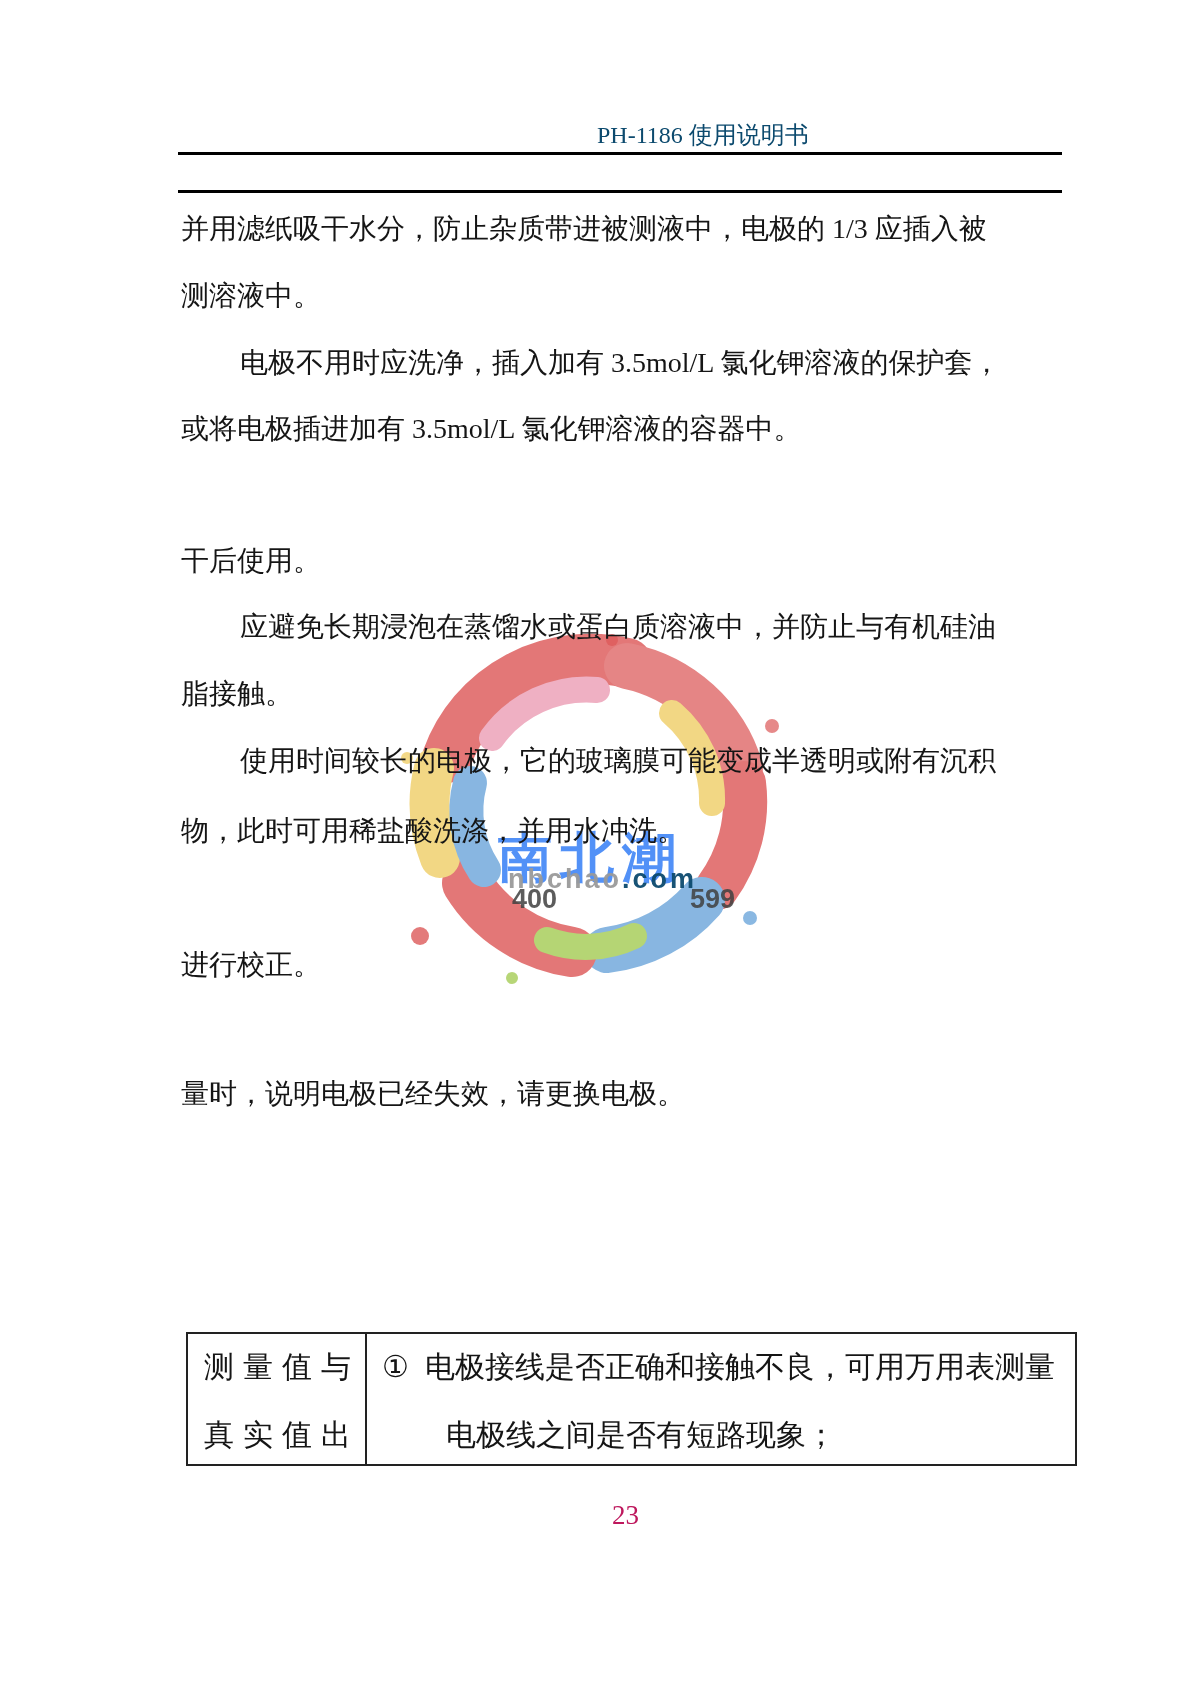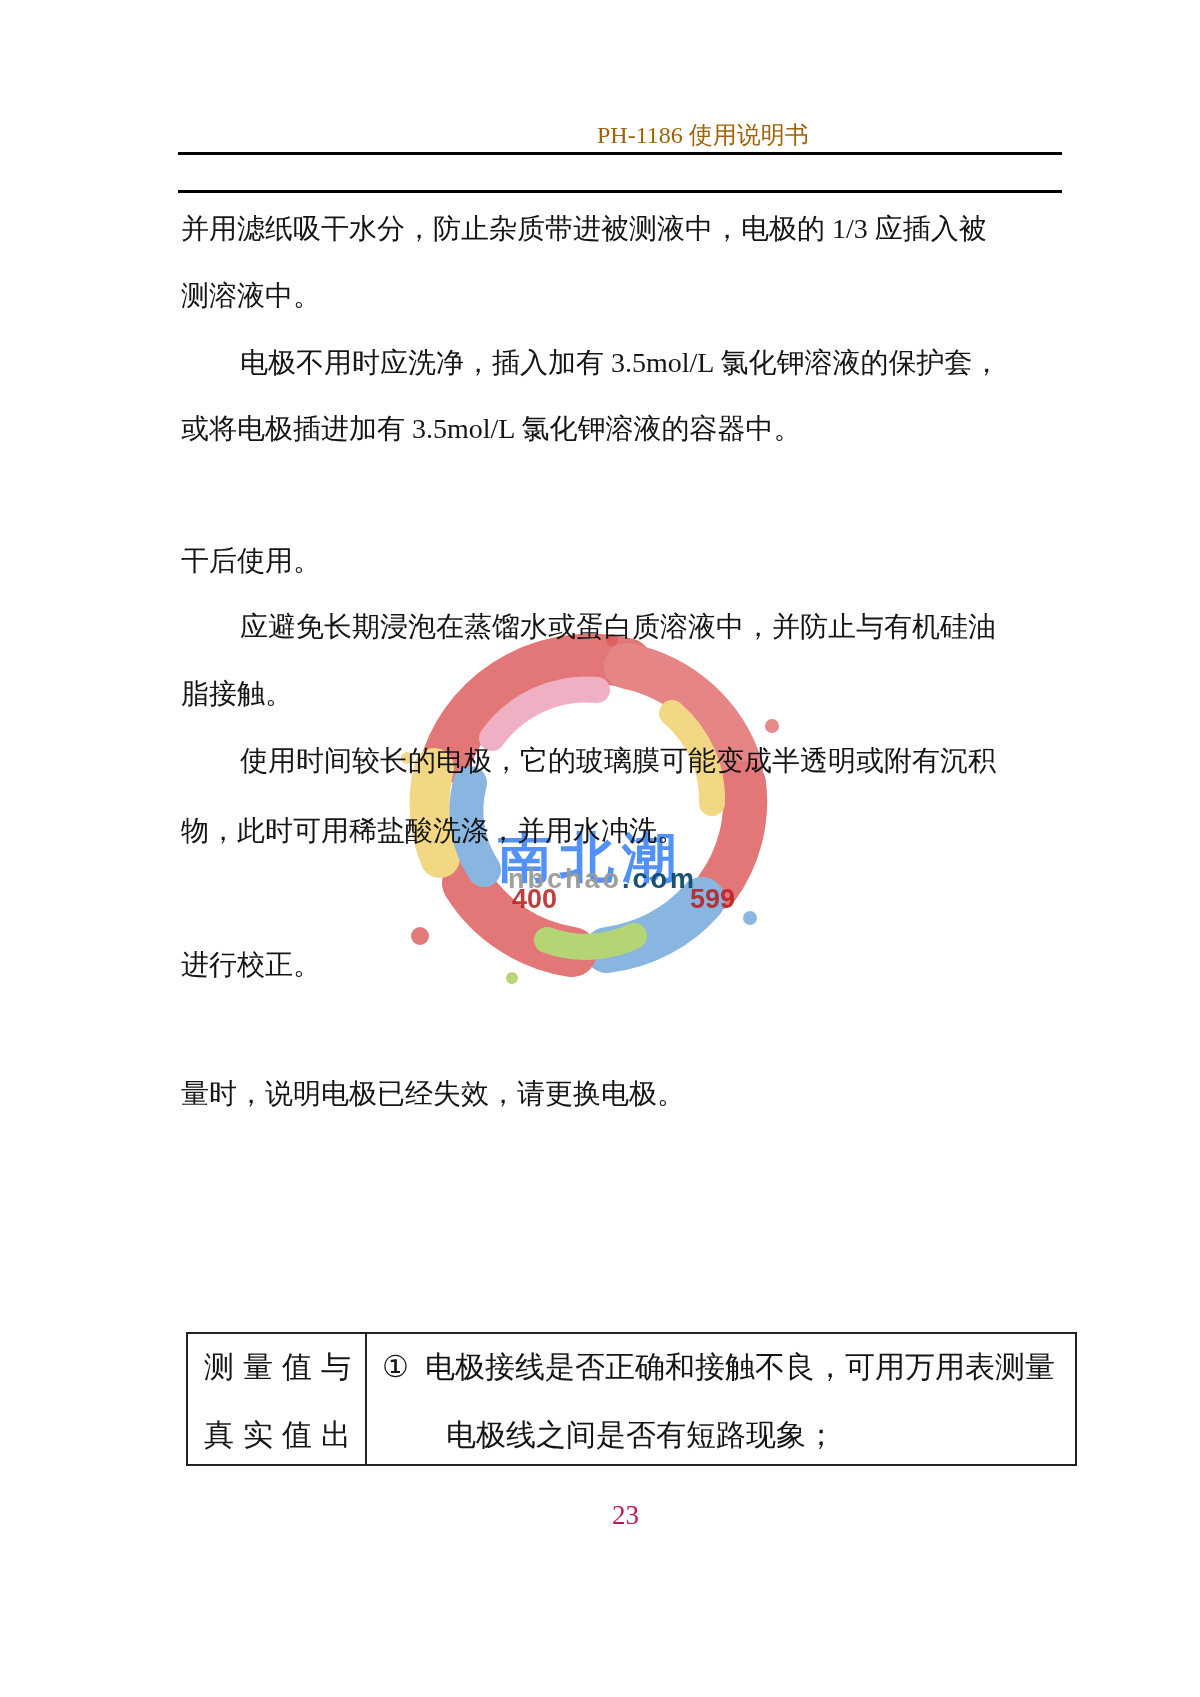--- a/index.html
+++ b/index.html
@@ -6,21 +6,21 @@
   .page{
     position:relative;
     width:1200px;height:1697px;
     background:#ffffff;
     overflow:hidden;
     font-family:"Liberation Serif","DejaVu Serif",serif;
     color:#151515;
   }
   .header-title{
     position:absolute;left:597px;top:119px;
-    font-size:24px;white-space:nowrap;color:#a16207;
+    font-size:24px;white-space:nowrap;color:#0c4a6e;
     z-index:2;
   }
   .rule{position:absolute;left:178px;width:884px;height:3px;background:#000;z-index:2;}
   .rule1{top:152px;}
   .rule2{top:190px;}
 
   .watermark{position:absolute;left:372px;top:618px;width:440px;height:380px;z-index:0;}
   .wm-brand{
     position:absolute;left:126px;top:204px;
     font-size:54px;font-weight:bold;letter-spacing:8px;
@@ -29,21 +29,21 @@
   .wm-domain{
     position:absolute;left:136px;top:246px;
     font-size:27px;font-weight:bold;letter-spacing:3px;
     color:#9a9a9a;opacity:0.95;white-space:nowrap;
     font-family:"Liberation Sans","DejaVu Sans",sans-serif;
   }
   .wm-domain .wm-suffix{color:#0c4a6e;}
   .wm-phone{position:absolute;left:0;top:266px;width:100%;height:30px;}
   .wm-phone span{
     position:absolute;font-size:27px;font-weight:bold;
-    color:#b91c1c;opacity:0.85;
+    color:#404040;opacity:0.85;
     font-family:"Liberation Sans","DejaVu Sans",sans-serif;
   }
   .wm-phone .frag1{left:140px;}
   .wm-phone .frag2{left:318px;}
 
   .line{
     position:absolute;
     font-size:28px;line-height:34px;white-space:nowrap;
     z-index:2;color:#151515;
   }

